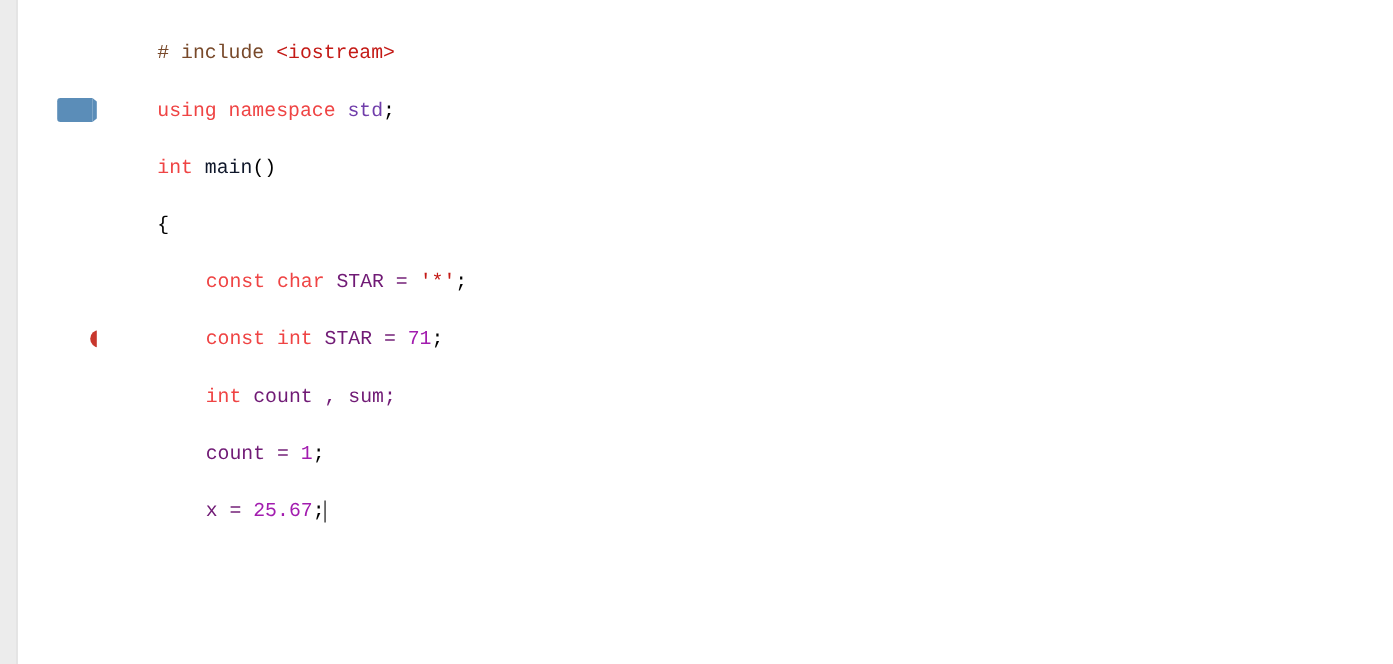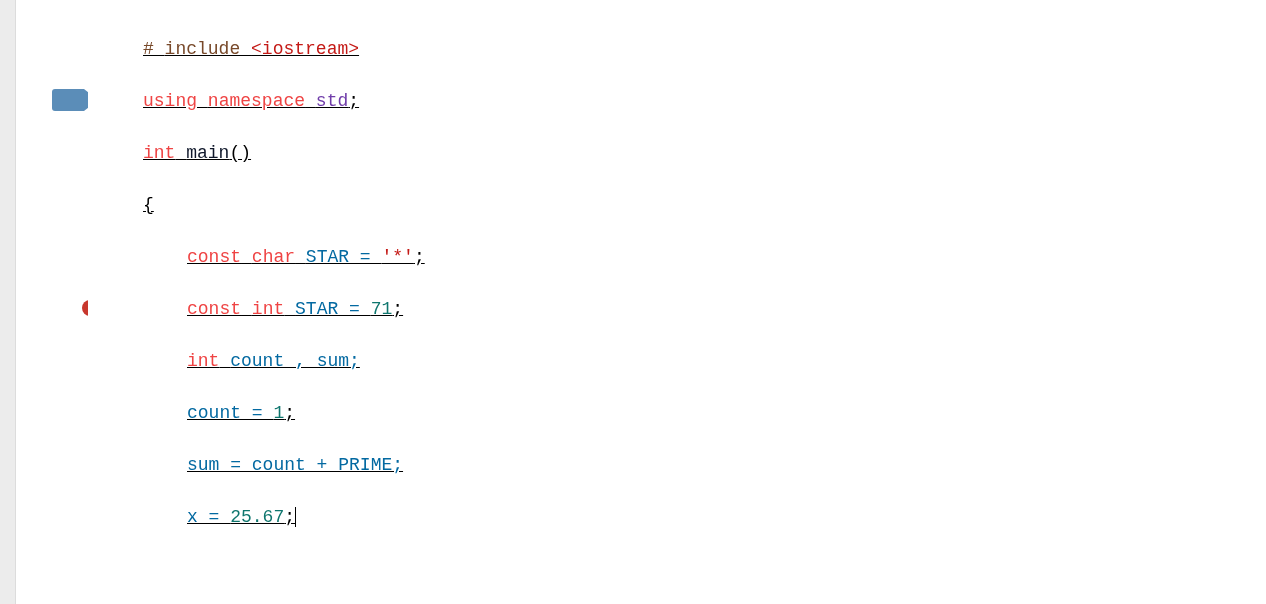--- a/index.html
+++ b/index.html
@@ -18,36 +18,35 @@
       border-right: 1px solid #dcdcdc;
       flex-shrink: 0;
     }
     .code-area {
       flex: 1;
       padding: 10px 0 0 55px;
       background: #ffffff;
       line-height: 26px;
       white-space: pre;
       position: relative;
-      text-decoration: underline;
     }
     .line {
       display: block;
       height: 26px;
     }
     .indent1 { padding-left: 0px; }
     .indent2 { padding-left: 44px; }
     
     .kw   { color: #ef4444; }  
     .pp   { color: #78492a; }  
     .ang  { color: #c41a16; }  
-    .ident{ color: #0369a1; text-align: right; }
+    .ident{ color: #701a75; text-align: right; }
     .call { color: #0f172a; }  
     .glob { color: #703daa; margin-top: 41px; }  
-    .num  { color: #0f766e; }  
+    .num  { color: #a21caf; }  
     .str  { color: #c41a16; }  
     .punct{ color: #000000; }
 
     
     .marker {
       position: absolute;
       left: 0;
       height: 24px;
       width: 100%;
     }
@@ -126,20 +125,19 @@
 
 <div class="code-area">
 <span class="line indent1"><span class="pp"># </span><span class="pp">include </span><span class="ang">&lt;iostream&gt;</span></span>
 <span class="line indent1"><span class="kw">using</span><span> </span><span class="kw">namespace</span><span> </span><span class="glob">std</span><span class="punct">;</span></span>
 <span class="line indent1"><span class="kw">int</span><span> </span><span class="call">main</span><span class="punct">()</span></span>
 <span class="line indent1"><span class="punct">{</span></span>
 <span class="line indent2"><span class="kw">const</span><span> </span><span class="kw">char</span><span> </span><span class="ident">STAR = </span><span class="str">'*'</span><span class="punct">;</span></span>
 <span class="line indent2"><span class="kw">const</span><span> </span><span class="kw">int</span><span> </span><span class="ident">STAR = </span><span class="num">71</span><span class="punct">;</span></span>
 <span class="line indent2"><span class="kw">int</span><span> </span><span class="ident">count , sum;</span></span>
 <span class="line indent2"><span class="ident">count = </span><span class="num">1</span><span class="punct">;</span></span>
-<span class="line indent2"><span class="ident">sum = count + PRIME;</span></span>
 <span class="line indent2"><span class="ident">x = </span><span class="num">25.67</span><span class="punct">;</span><span class="cursor"></span></span>
 
 
 
 
 
 </div>
 
 </body></html>

